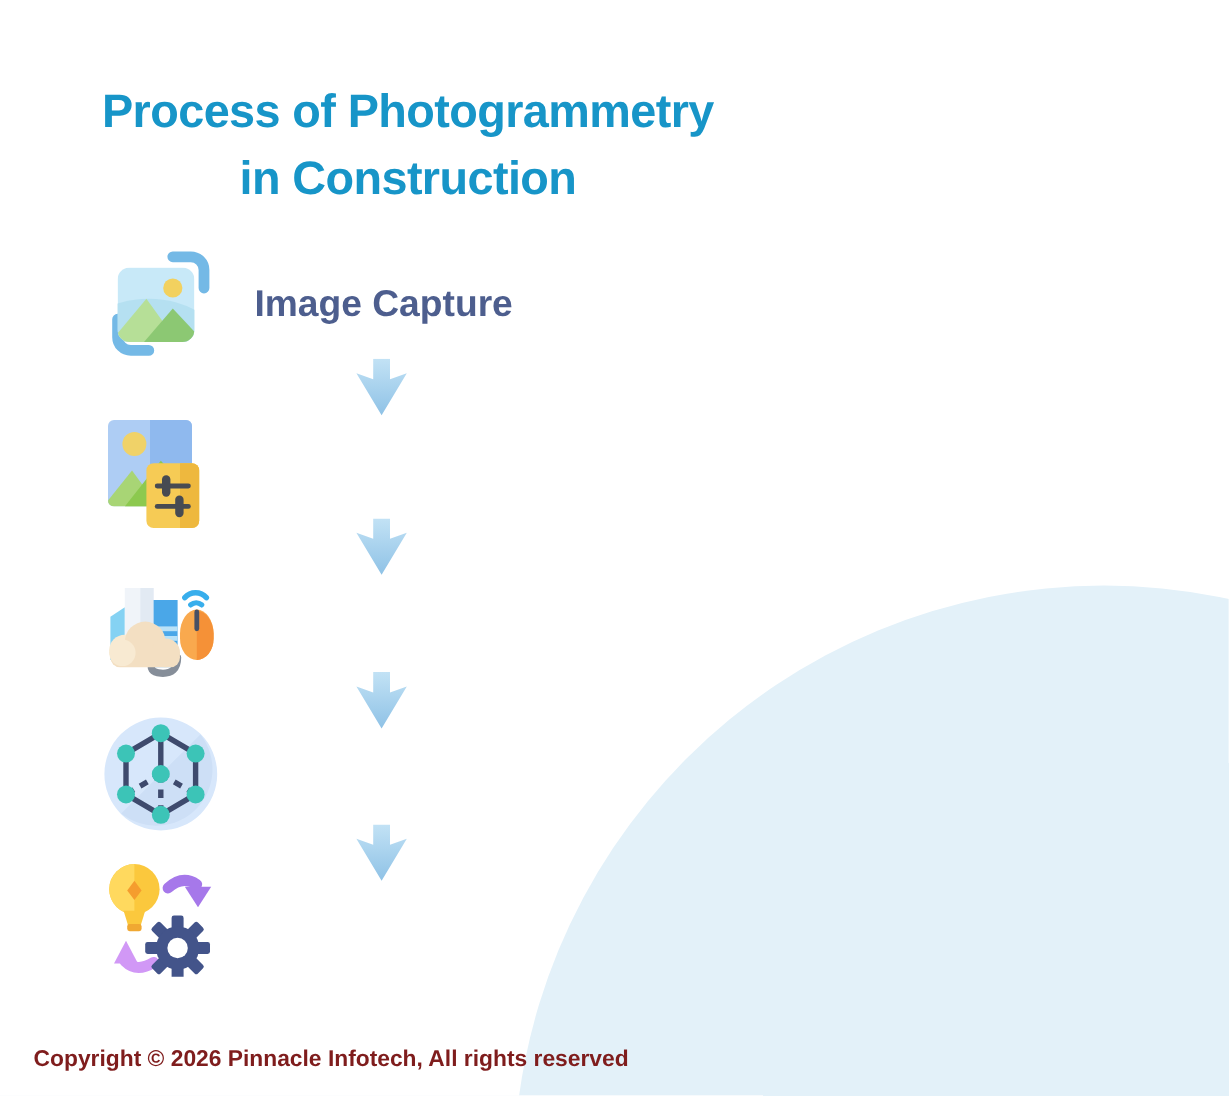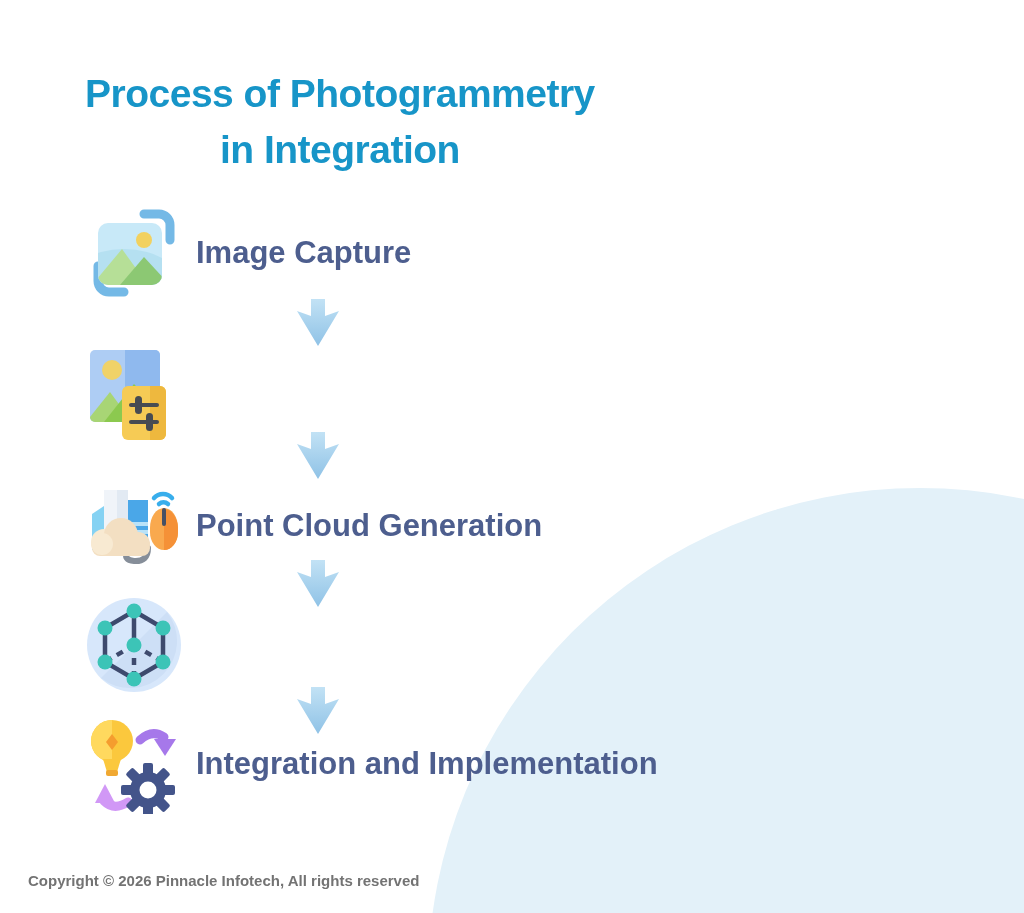--- a/index.html
+++ b/index.html
@@ -36,49 +36,49 @@
     height:100px;
     display:flex;
     align-items:center;
     z-index:2;
   }
   .step .icon{
     width:100px;height:100px;
     flex:0 0 100px;
   }
   .step .label{
-    margin-left:12px;
+    margin-left:28px;
     font-size:31px;
     font-weight:700;
     color:#4d5e8e;
     white-space:nowrap;
   }
   .flow-arrow{
     position:absolute;
     left:296px;
     width:44px;height:48px;
     z-index:2;
   }
   .copyright{
     position:absolute;
     left:28px;top:872px;
-    font-size:15px;
+    font-size:19px;
     font-weight:600;
-    color:#737373;
+    color:#7f1d1d;
     z-index:2;
   }
 </style>
 </head>
 <body>
 
 <div class="canvas">
 
   <div class="bg-circle"></div>
 
-  <h1 class="title"><span>Process of Photogrammetry</span><br><span>in Integration</span></h1>
+  <h1 class="title"><span>Process of Photogrammetry</span><br><span>in Construction</span></h1>
 
   <svg width="0" height="0" style="position:absolute">
     <defs>
       <linearGradient id="arrowGrad" x1="0" y1="0" x2="0" y2="1">
         <stop offset="0" stop-color="#c2e2f5"></stop>
         <stop offset="1" stop-color="#8fc2e6"></stop>
       </linearGradient>
     </defs>
   </svg>
 
@@ -149,21 +149,20 @@
         <circle cx="54" cy="68" r="12" fill="#f3dfc2"></circle>
         <rect x="8" y="64" width="58" height="16" rx="8" fill="#f3dfc2"></rect>
         <circle cx="18" cy="68" r="11" fill="#f8ead2"></circle>
         <path d="M66 52 a14 20 0 0 1 28 0 v4 a14 18 0 0 1 -28 0 z" fill="#f9a94e"></path>
         <path d="M80 33 a14 20 0 0 1 14 19 v4 a14 18 0 0 1 -14 18 z" fill="#f59137"></path>
         <line x1="80" y1="34" x2="80" y2="48" stroke="#475064" stroke-width="4" stroke-linecap="round"></line>
         <path d="M70 22 a12 12 0 0 1 18 0" fill="none" stroke="#38aeec" stroke-width="4.5" stroke-linecap="round"></path>
         <path d="M75 28 a7 7 0 0 1 9 0" fill="none" stroke="#38aeec" stroke-width="4.5" stroke-linecap="round"></path>
       </svg>
     </div>
-    <div class="label">Point Cloud Generation</div>
   </div>
 
   <svg class="flow-arrow" style="top:560px" viewBox="0 0 44 48">
     <polygon points="15,0 29,0 29,17 43,12 22,47 1,12 15,17" fill="url(#arrowGrad)"></polygon>
   </svg>
 
   <div class="step" style="top:595px">
     <div class="icon">
       <svg viewBox="0 0 100 100" width="100" height="100">
         <circle cx="50" cy="50" r="47" fill="#d7e7fb"></circle>
@@ -213,18 +212,17 @@
             <rect x="-5" y="-27" width="10" height="14" rx="2" transform="rotate(45)"></rect>
             <rect x="-5" y="13" width="10" height="14" rx="2" transform="rotate(45)"></rect>
             <rect x="-27" y="-5" width="14" height="10" rx="2" transform="rotate(45)"></rect>
             <rect x="13" y="-5" width="14" height="10" rx="2" transform="rotate(45)"></rect>
           </g>
           <circle cx="0" cy="0" r="18"></circle>
           <circle cx="0" cy="0" r="8.5" fill="#ffffff"></circle>
         </g>
       </svg>
     </div>
-    <div class="label">Integration and Implementation</div>
   </div>
 
   <div class="copyright">Copyright © 2026 Pinnacle Infotech, All rights reserved</div>
 
 </div>
 
 </body></html>

